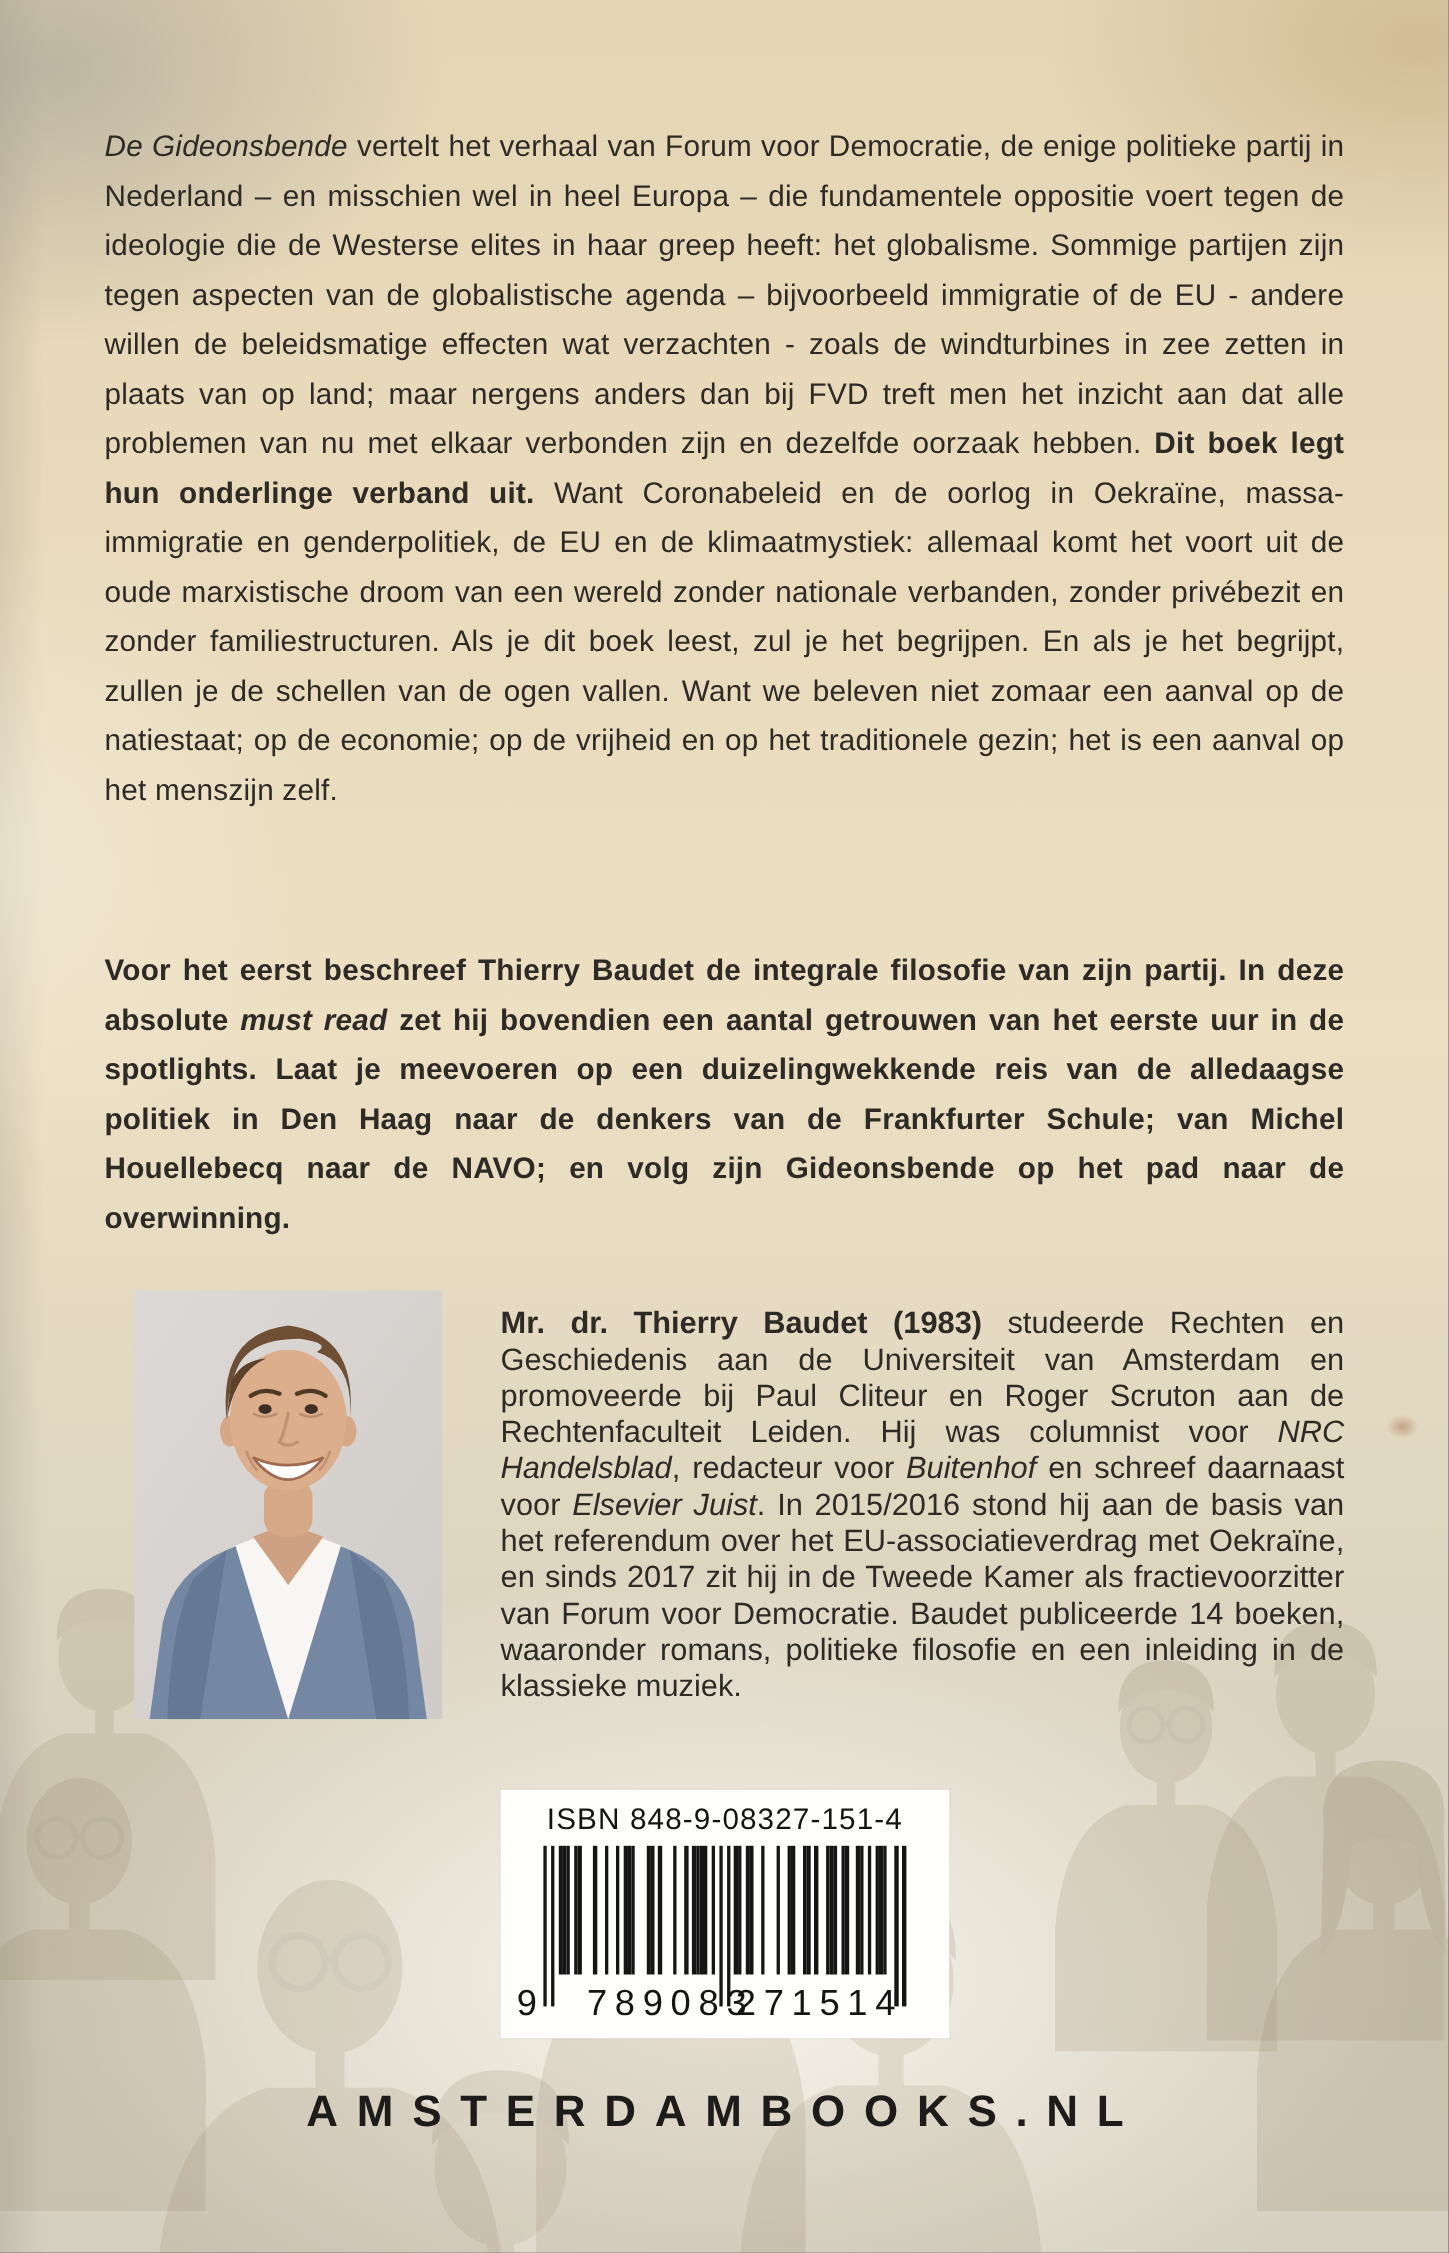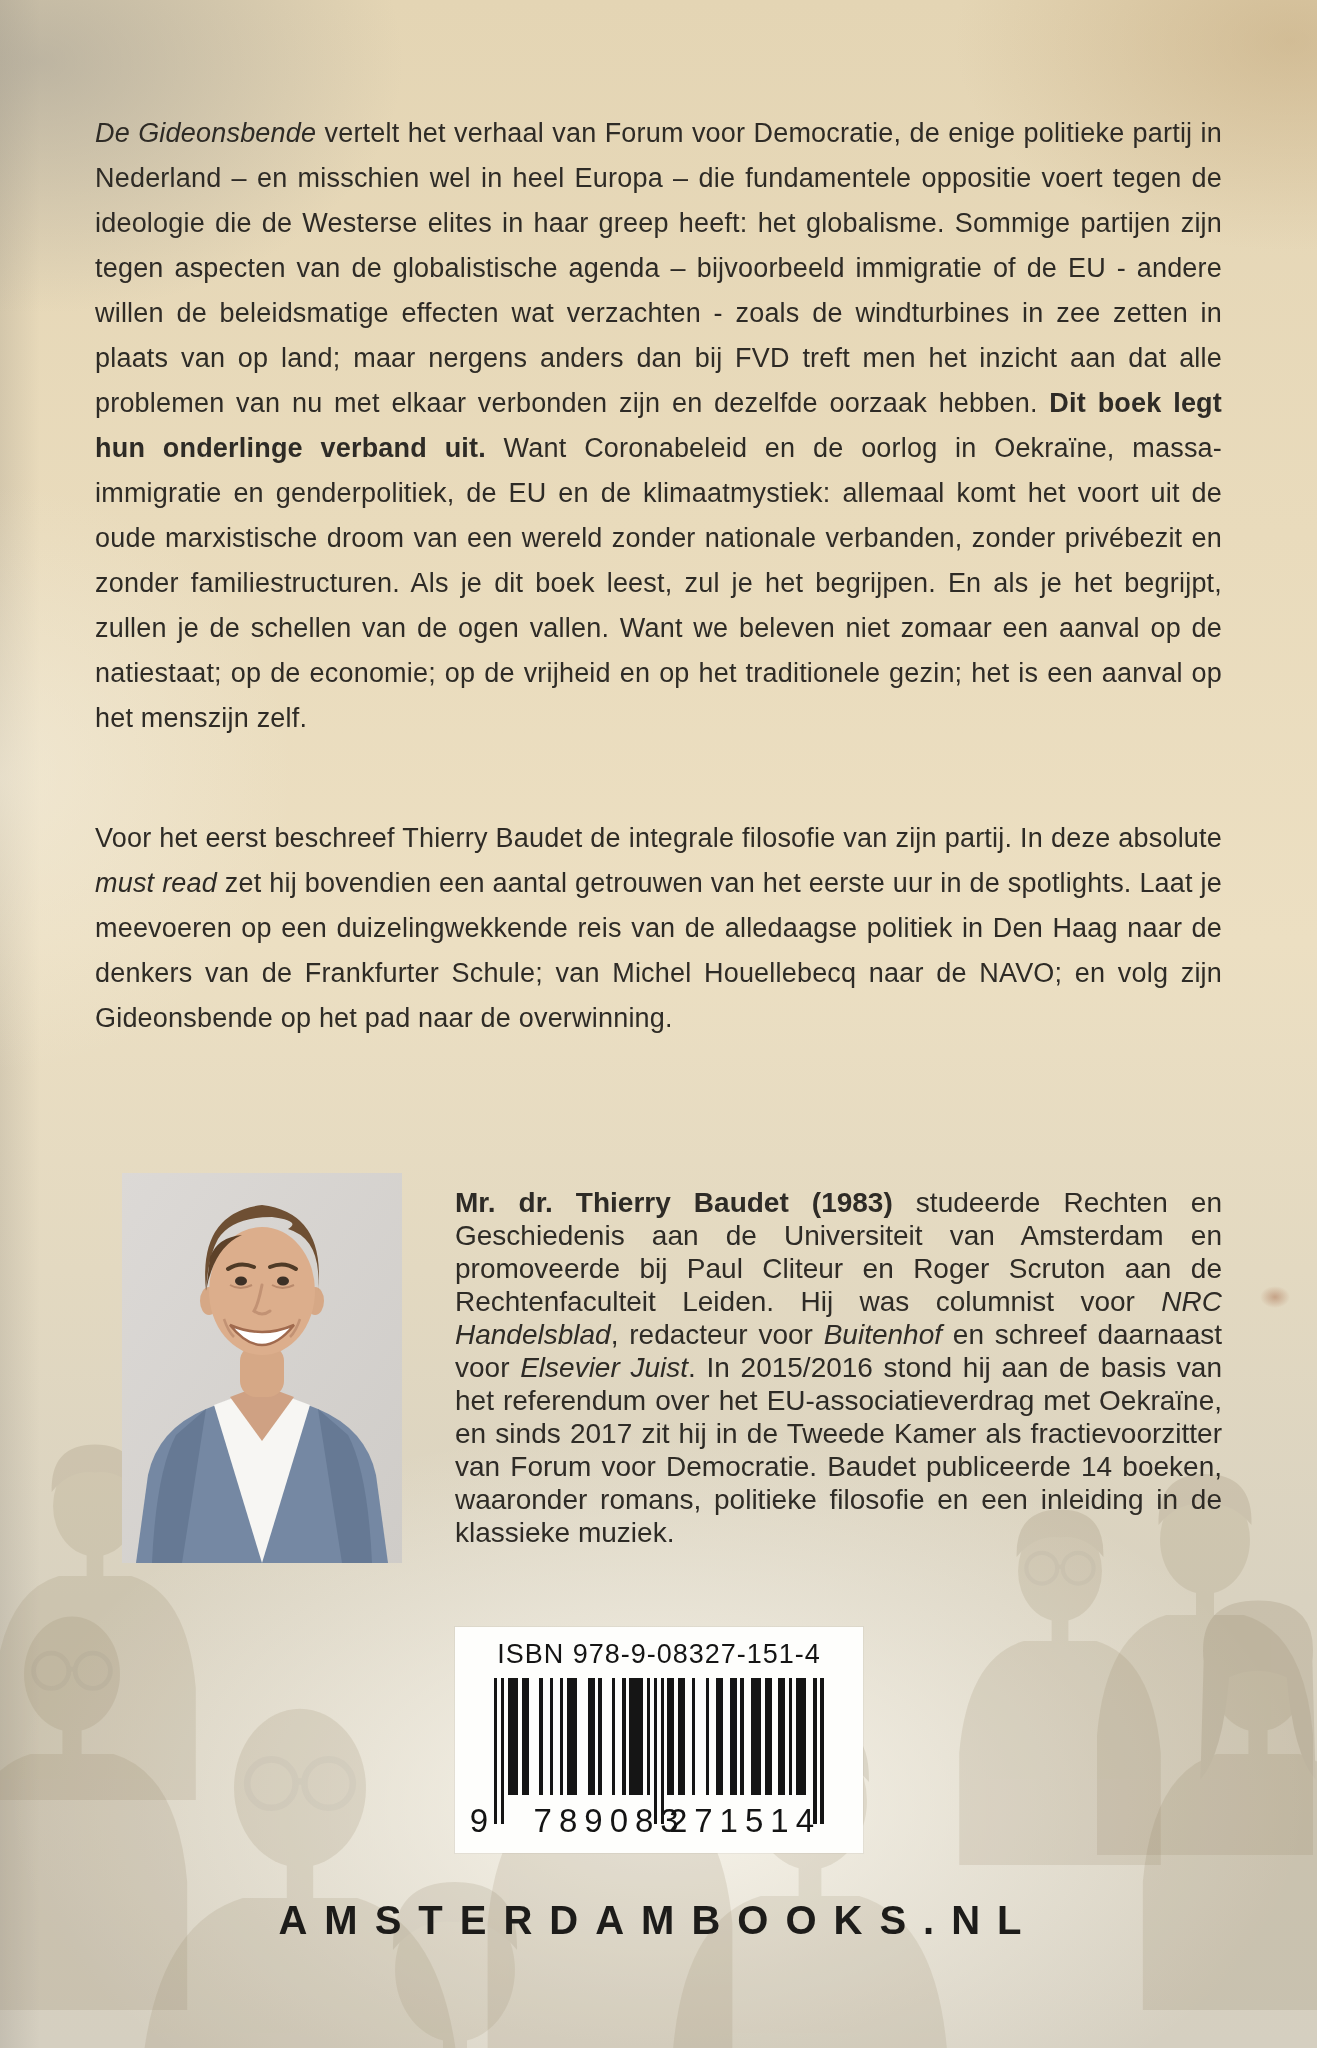--- a/index.html
+++ b/index.html
@@ -15,21 +15,21 @@
       radial-gradient(420px 420px at 0% 38%, rgba(244,238,222,0.55), rgba(244,238,222,0) 70%),
       linear-gradient(90deg, rgba(120,115,108,0.18), rgba(120,115,108,0) 40px),
       linear-gradient(180deg,#e4d5b4 0%,#e9dbbc 26%,#ecdfc2 46%,#e3d9c1 62%,#d9d2c0 78%,#d5cfc0 100%);
   }
   .stain{position:absolute; left:1260px; top:1286px; width:30px; height:22px; border-radius:50%;
     background:radial-gradient(closest-side, rgba(150,75,40,.38), rgba(150,75,40,0));}
   .collage{position:absolute; left:0; top:0;}
   .synopsis{position:absolute; left:95px; width:1127px; margin:0;
     font-size:27px; line-height:45px; text-align:justify; letter-spacing:.2px;}
   .p1{top:111px;}
-  .p2{top:816px;}
+  .p2{top:860px;font-weight:bold;}
   .b{font-weight:bold;}
   .it{font-style:italic;}
   .photo{position:absolute; left:122px; top:1173px; width:280px; height:390px;}
   .bio{position:absolute; left:455px; top:1186px; width:767px; margin:0;
     font-size:28px; line-height:33px; text-align:justify;}
   .isbn-box{position:absolute; left:455px; top:1627px; width:408px; height:226px;
     background:#fefefc; box-shadow:0 0 0 1px rgba(0,0,0,0.04);}
   .isbn-label{margin-top:12px; text-align:center; font-size:27px; letter-spacing:1px; color:#141414;}
   .ean{position:relative; margin:8px auto 0 auto; width:330px; height:162px;
     display:flex; align-items:flex-start;}
@@ -153,21 +153,21 @@
 
       <path d="M108,152 Q140,192 172,152 Q140,166 108,152 Z" fill="#ffffff" stroke="#a06a4e" stroke-width="2.5"></path>
       <path d="M102,146 Q106,158 112,164" stroke="#c29274" stroke-width="2.5" fill="none"></path>
       <path d="M178,146 Q174,158 168,164" stroke="#c29274" stroke-width="2.5" fill="none"></path>
     </svg>
   </div>
 
   <p class="bio"><span class="b">Mr. dr. Thierry Baudet (1983)</span><span> studeerde Rechten en Geschiedenis aan de Universiteit van Amsterdam en promoveerde bij Paul Cliteur en Roger Scruton aan de Rechtenfaculteit Leiden. Hij was columnist voor </span><span class="it">NRC Handelsblad</span><span>, redacteur voor </span><span class="it">Buitenhof</span><span> en schreef daarnaast voor </span><span class="it">Elsevier Juist</span><span>. In 2015/2016 stond hij aan de basis van het referendum over het EU-associatieverdrag met Oekraïne, en sinds 2017 zit hij in de Tweede Kamer als fractievoorzitter van Forum voor Democratie. Baudet publiceerde 14 boeken, waaronder romans, politieke filosofie en een inleiding in de klassieke muziek.</span></p>
 
   <div class="isbn-box">
-    <div class="isbn-label">ISBN 978-9-08327-151-4</div>
+    <div class="isbn-label">ISBN 848-9-08327-151-4</div>
     <div class="ean">
       <span class="ean-digit d-first">9</span>
       <span class="ean-digit d-g1">789083</span>
       <span class="ean-digit d-g2">271514</span>
     <div class="mod bar guard"></div>
         <div class="mod guard"></div>
         <div class="mod bar guard"></div>
         <div class="mod"></div>
         <div class="mod bar"></div>
         <div class="mod bar"></div>

